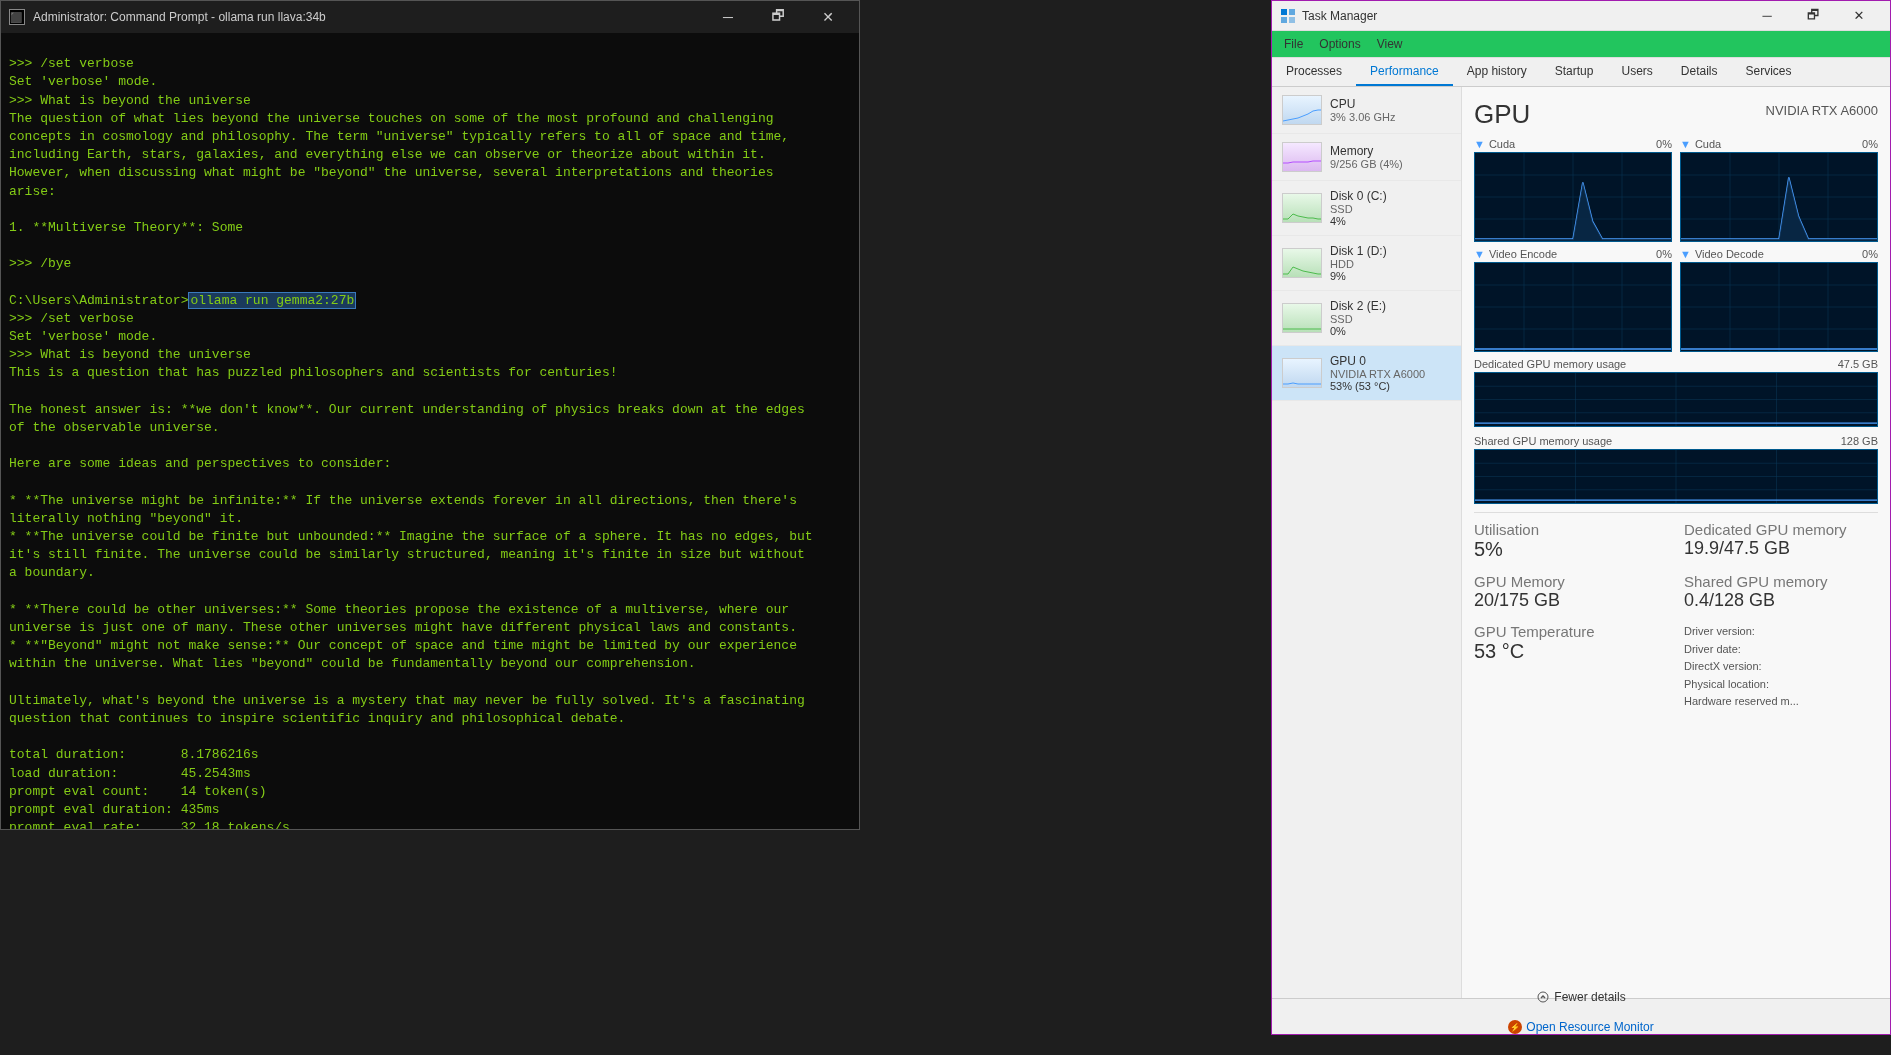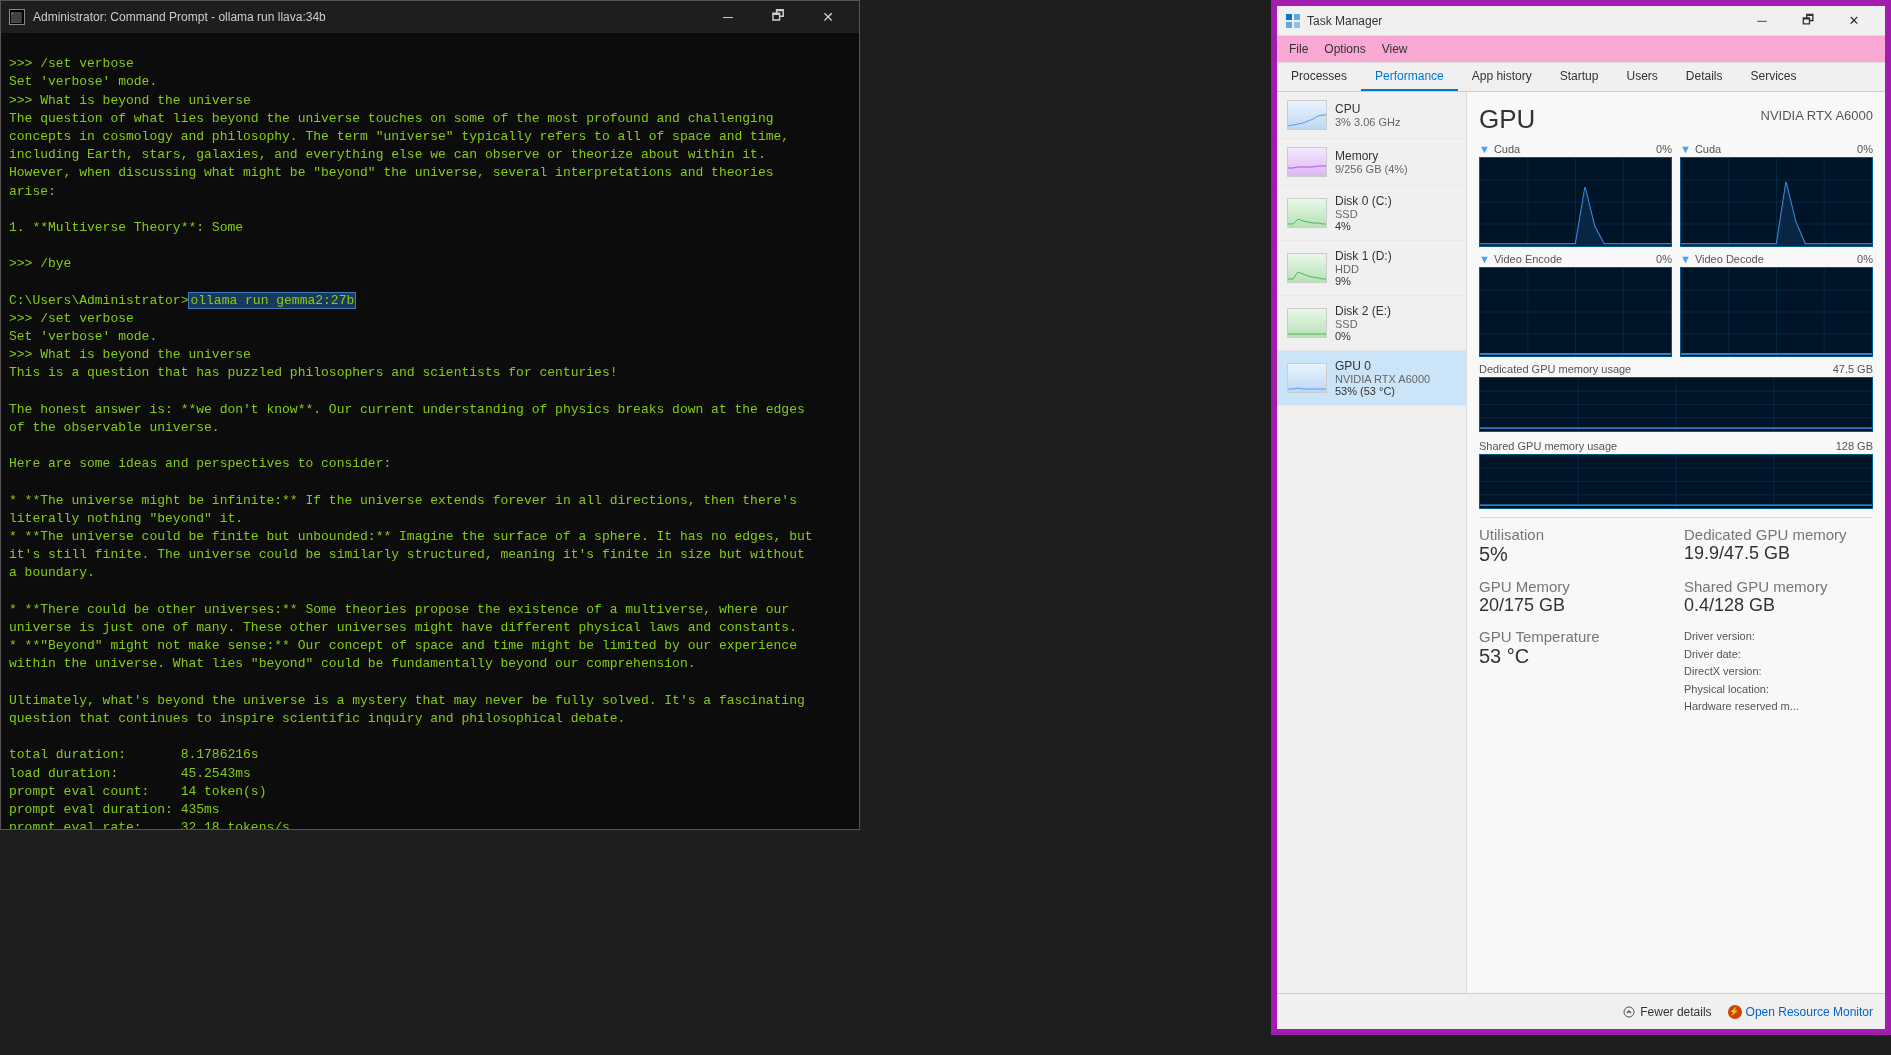--- a/index.html
+++ b/index.html
@@ -88,21 +88,21 @@
       border: 1px solid #3a7abd;
       display: inline;
       padding: 0 1px;
     }
 
     
     .tm-window {
       width: 620px;
       height: 1035px;
       background: #f0f0f0;
-      border: 6px solid #a21caf;
+      border: 1px solid #a21caf;
       position: absolute;
       top: 0;
       right: 0;
       display: flex;
       flex-direction: column;
     }
     .tm-titlebar {
       background: #f0f0f0;
       height: 30px;
       display: flex;
@@ -137,21 +137,21 @@
       font-size: 13px;
       cursor: pointer;
       display: flex;
       align-items: center;
       justify-content: center;
     }
 
     .tm-menubar {
       display: flex;
       padding: 2px 4px;
-      background: #f9a8d4;
+      background: #22c55e;
       border-bottom: 1px solid #ddd;
       flex-shrink: 0;
     }
     .tm-menu-item {
       padding: 4px 8px;
       font-size: 12px;
       color: #333;
       cursor: pointer;
     }
 
@@ -366,20 +366,21 @@
     .tm-bottom {
       height: 36px;
       background: #f0f0f0;
       border-top: 1px solid #ccc;
       display: flex;
       align-items: center;
       padding: 0 12px;
       justify-content: flex-end;
       gap: 16px;
       flex-shrink: 0;
+      flex-direction: column;
     }
     .tm-fewer-details {
       display: flex;
       align-items: center;
       gap: 4px;
       font-size: 12px;
       color: #333;
       cursor: pointer;
     }
     .tm-resource-monitor {

